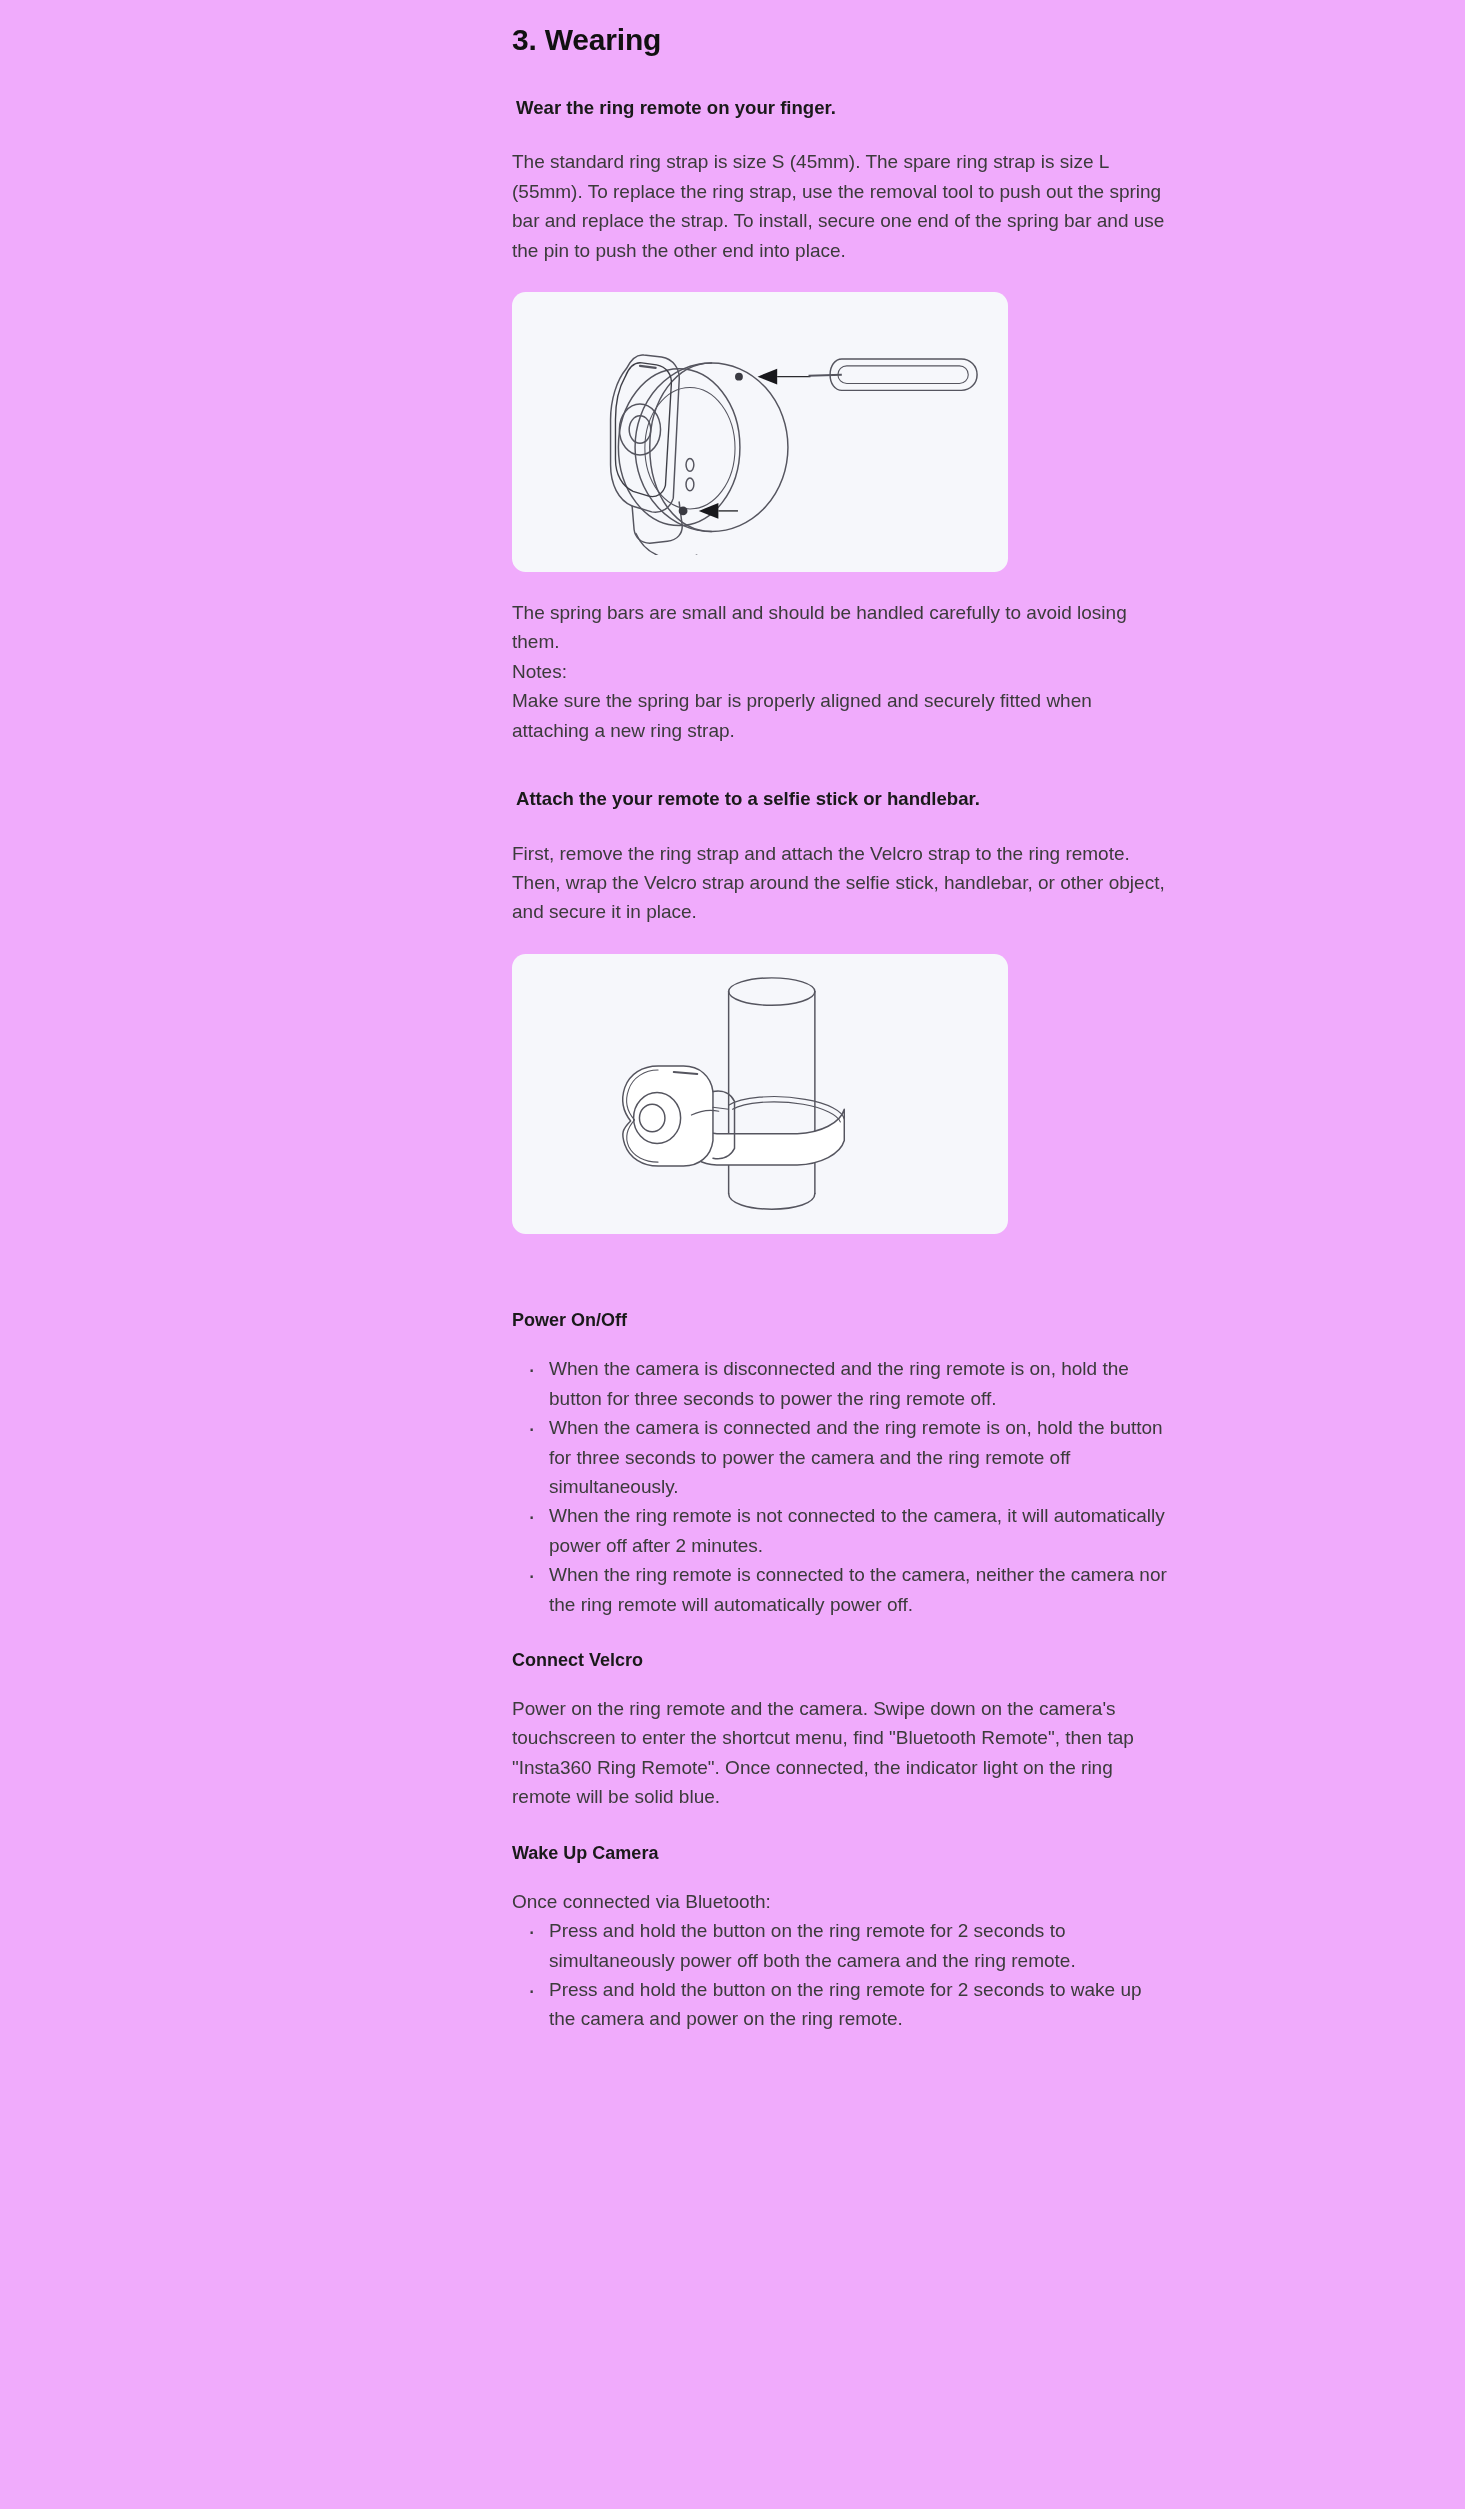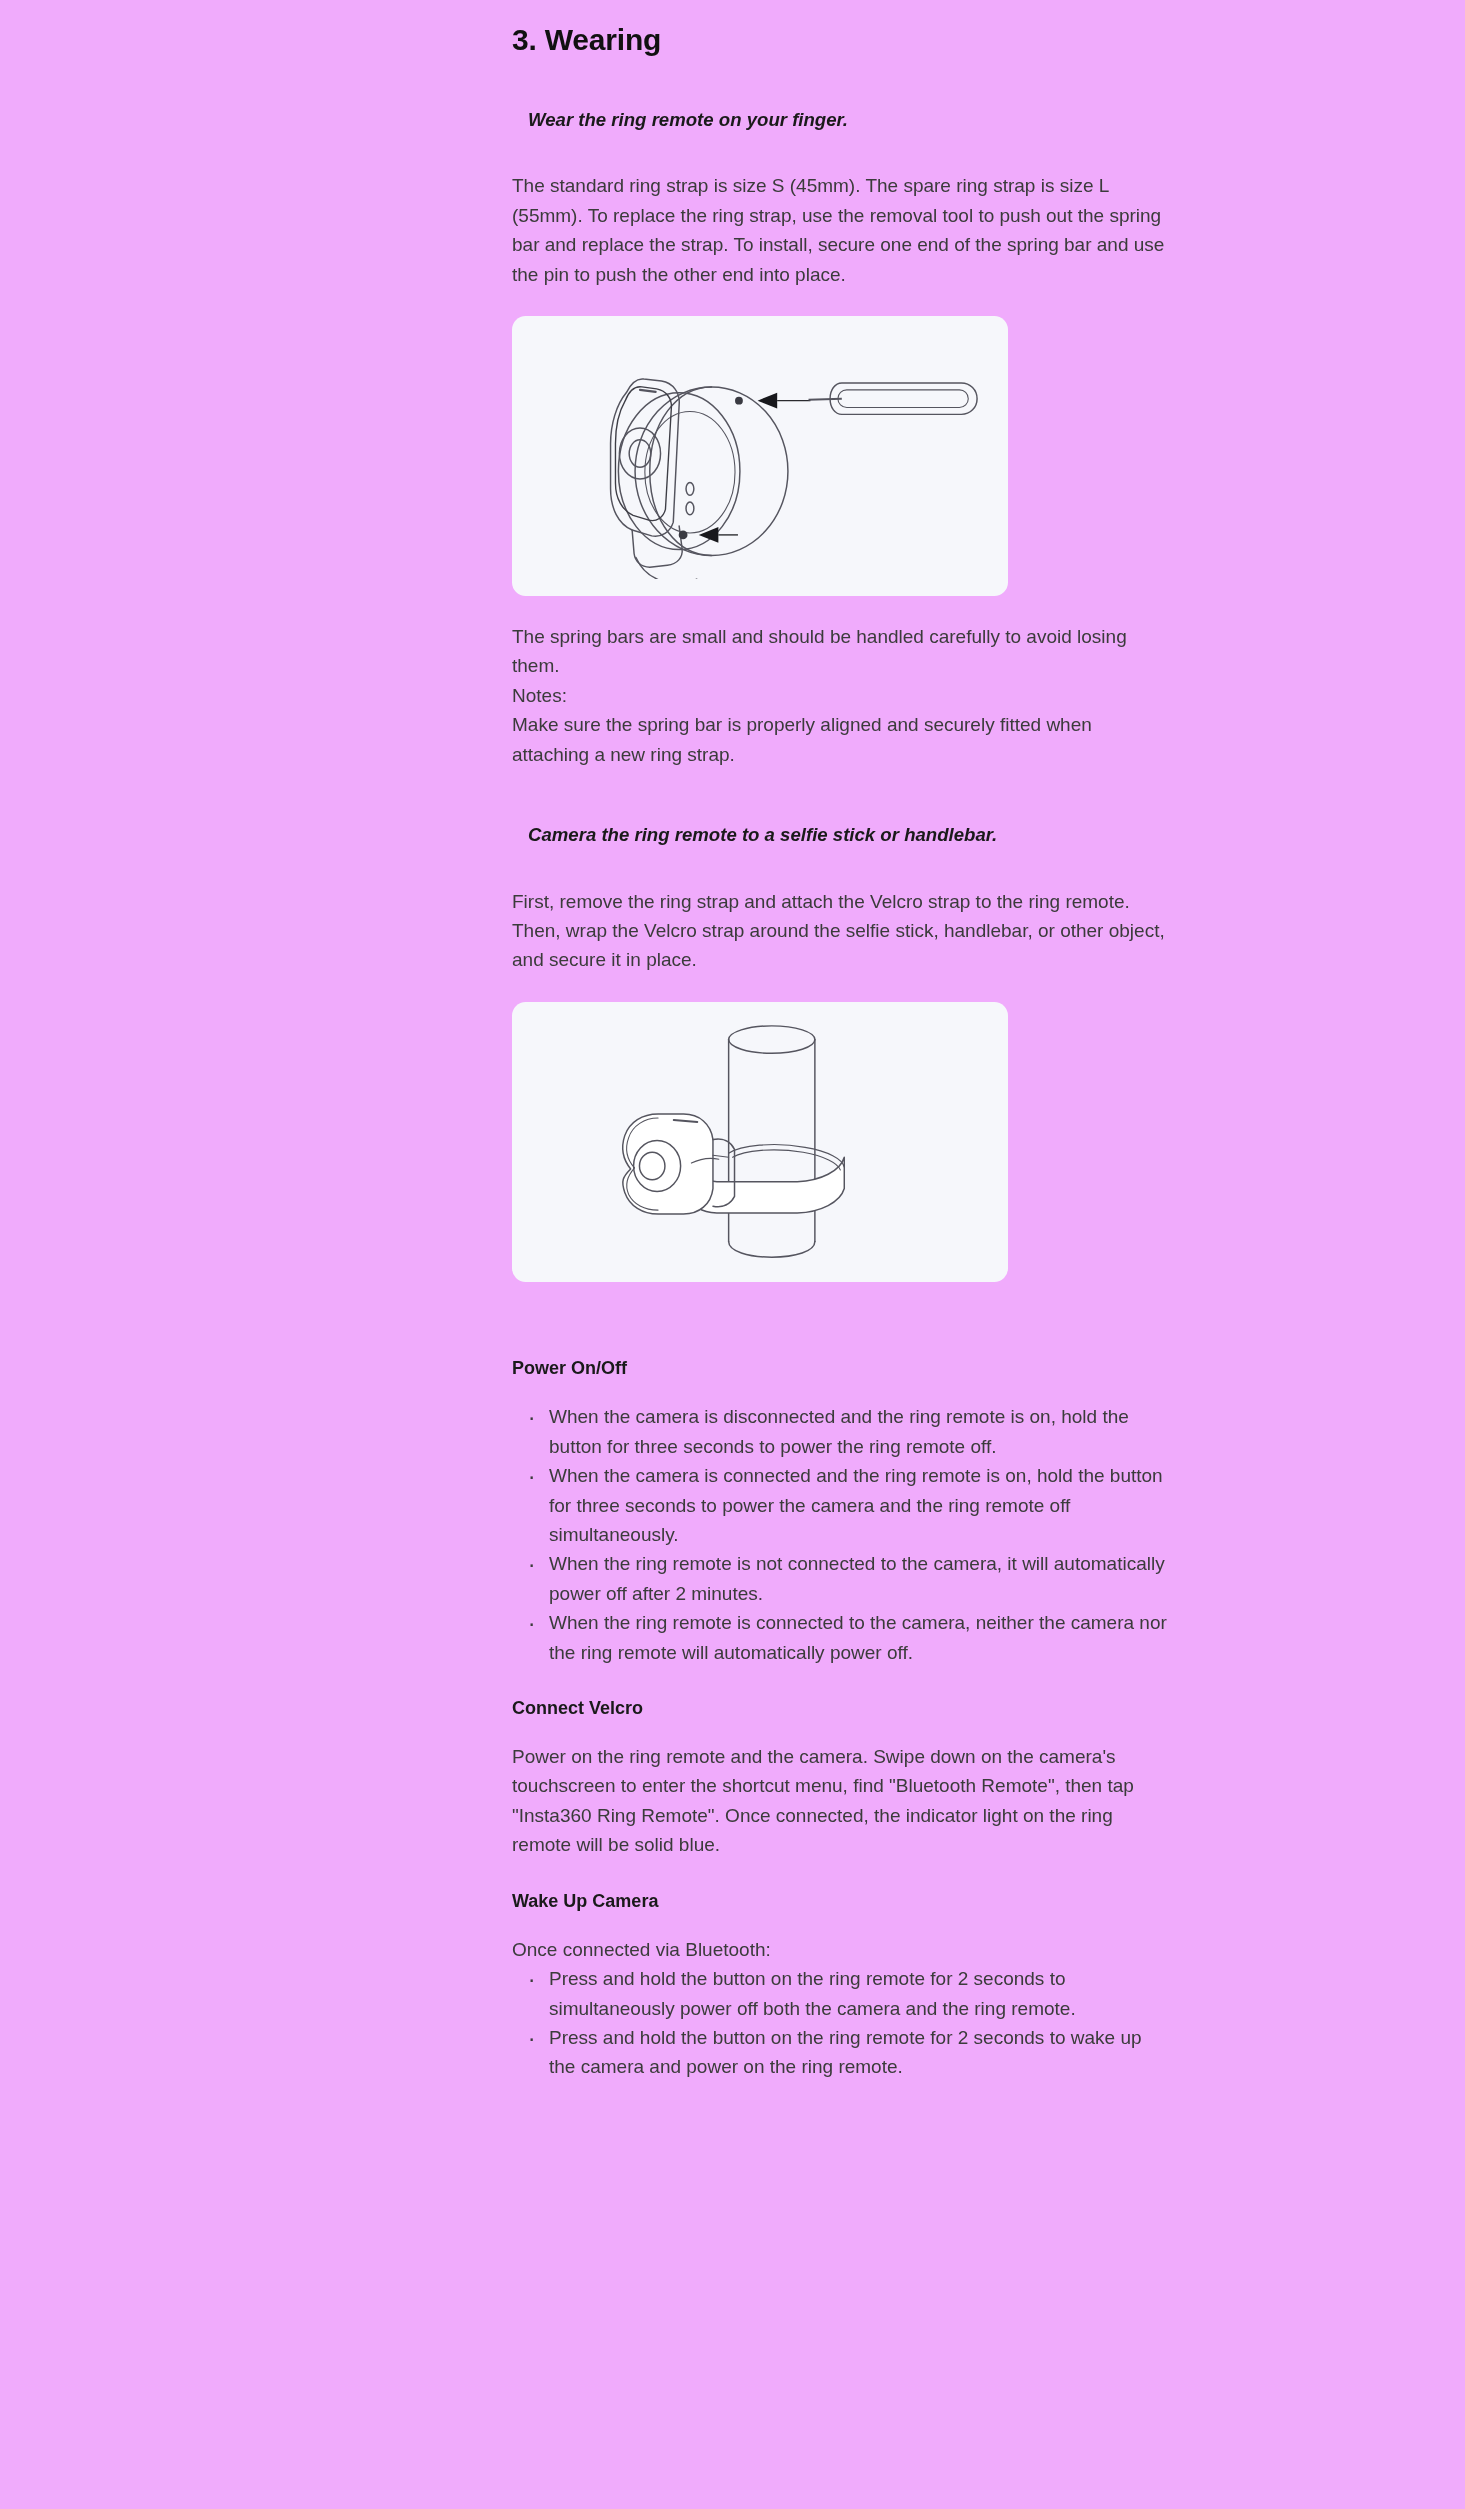--- a/index.html
+++ b/index.html
@@ -34,22 +34,21 @@
     letter-spacing: -0.2px;
     margin: 0;
     padding: 0;
     line-height: 1.2;
   }
   .sub-head {
     font-size: 18.6px;
     font-weight: bold;
     color: #1a1a1a;
     line-height: 1.35;
-    margin: 16px;
-    font-style: italic;
+    margin: 4px;
   }
   .minor-head {
     font-size: 18px;
     font-weight: bold;
     color: #1a1a1a;
     line-height: 1.35;
     margin: 0;
   }
   p.body-text {
     font-size: 19px;
@@ -186,21 +185,21 @@
     <div class="sp-d"></div>
 
     <div class="notes-block">
       <div class="nline">The spring bars are small and should be handled carefully to avoid losing them.</div>
       <div class="nline">Notes:</div>
       <div class="nline">Make sure the spring bar is properly aligned and securely fitted when attaching a new ring strap.</div>
     </div>
 
     <div class="sp-e"></div>
 
-    <div class="sub-head">Camera the ring remote to a selfie stick or handlebar.</div>
+    <div class="sub-head">Attach the your remote to a selfie stick or handlebar.</div>
 
     <div class="sp-b"></div>
 
     <p class="body-text">First, remove the ring strap and attach the Velcro strap to the ring remote. Then, wrap the Velcro strap around the selfie stick, handlebar, or other object, and secure it in place.</p>
 
     <div class="sp-c"></div>
 
     <div class="figure" style="height:280px">
       <svg width="392" height="257" viewBox="0 0 400 262">
         <g fill="none" stroke="#55555f" stroke-width="1.5" stroke-linecap="round" stroke-linejoin="round">

